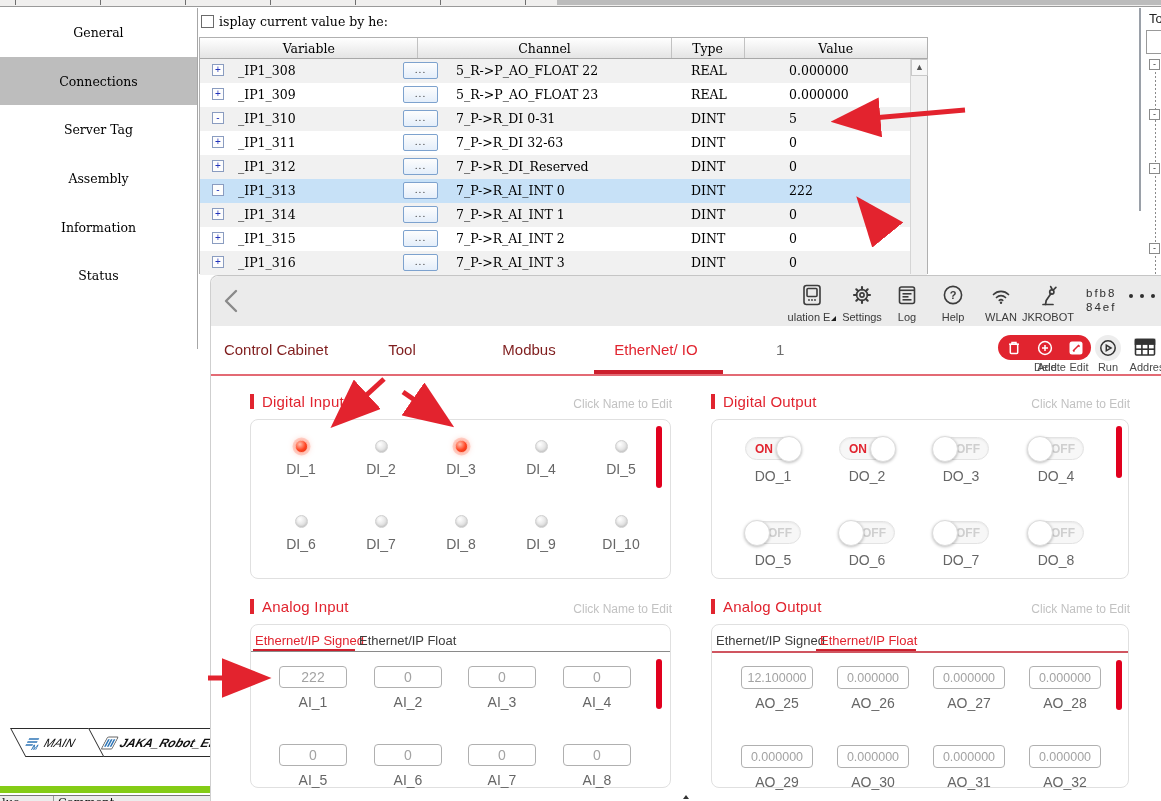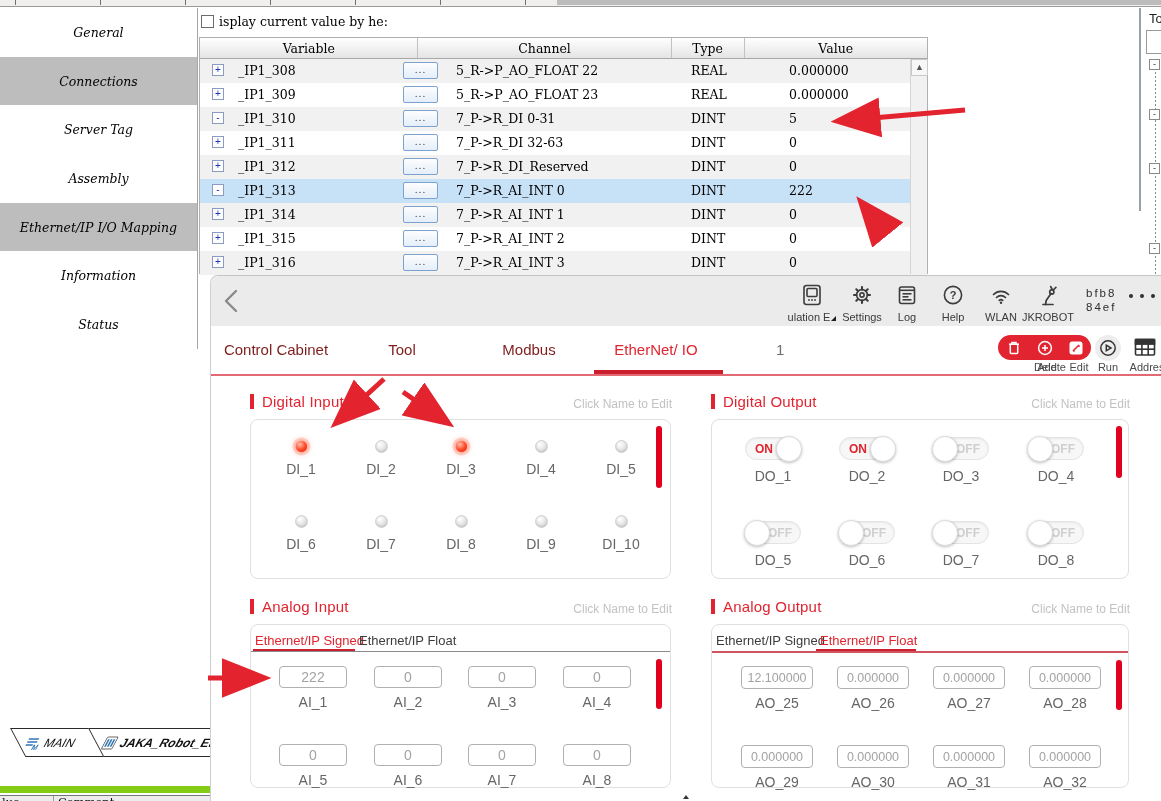--- a/index.html
+++ b/index.html
@@ -8,21 +8,21 @@
             font-family:"Liberation Sans", sans-serif; }
   .abs { position:absolute; }
 
   
   .ide-topstrip { left:0; top:0; width:1161px; height:7px; background:#f0efee; border-bottom:1px solid #9a9a9a; }
   .ide-topstrip .tick { position:absolute; top:0; width:1px; height:5px; background:#6f6f6f; }
   .ide-topstrip .groove { position:absolute; left:557px; top:0; width:604px; height:5px; background:#bcbcbc; }
 
   .sidebar { left:0; top:8px; width:197px; height:341px; background:#fff; }
   .side-item { height:48.7px; display:flex; align-items:center; justify-content:center;
-               font-family:"DejaVu Serif", serif; font-size:12.5px; color:#000; cursor:default;font-style:italic; }
+               font-family:"DejaVu Serif", serif; font-size:12.5px; color:#000; cursor:default; }
   .side-item.hl { background:#bdbdbd; }
   .sidebar-border { left:197px; top:8px; width:1px; height:341px; background:#a6a6a6; }
 
   .chkrow { left:201px; top:14px; display:flex; align-items:center; gap:5px;
             font-family:"DejaVu Serif", serif; font-size:12.5px; color:#000; }
   .chkbox { width:13px; height:13px; border:1px solid #6b6b6b; background:#fff; display:inline-block; }
 
   .vtable { left:199px; top:37px; width:729px; height:237px; border:1px solid #b0b0b0; background:#fff; }
   .vt-header { display:flex; height:21px; background:linear-gradient(#ffffff,#e4e4e4);
                border-bottom:1px solid #a8a8a8; font-family:"DejaVu Serif", serif; font-size:12.5px; }
@@ -155,23 +155,20 @@
       </div>
       <div class="side-item hl">
         <span class="side-label">Connections</span>
       </div>
       <div class="side-item">
         <span class="side-label">Server Tag</span>
       </div>
       <div class="side-item">
         <span class="side-label">Assembly</span>
       </div>
-      <div class="side-item hl">
-        <span class="side-label">Ethernet/IP I/O Mapping</span>
-      </div>
       <div class="side-item">
         <span class="side-label">Information</span>
       </div>
       <div class="side-item">
         <span class="side-label">Status</span>
       </div>
     </div>
   <div class="abs sidebar-border"></div>
 
   <div class="abs chkrow">

